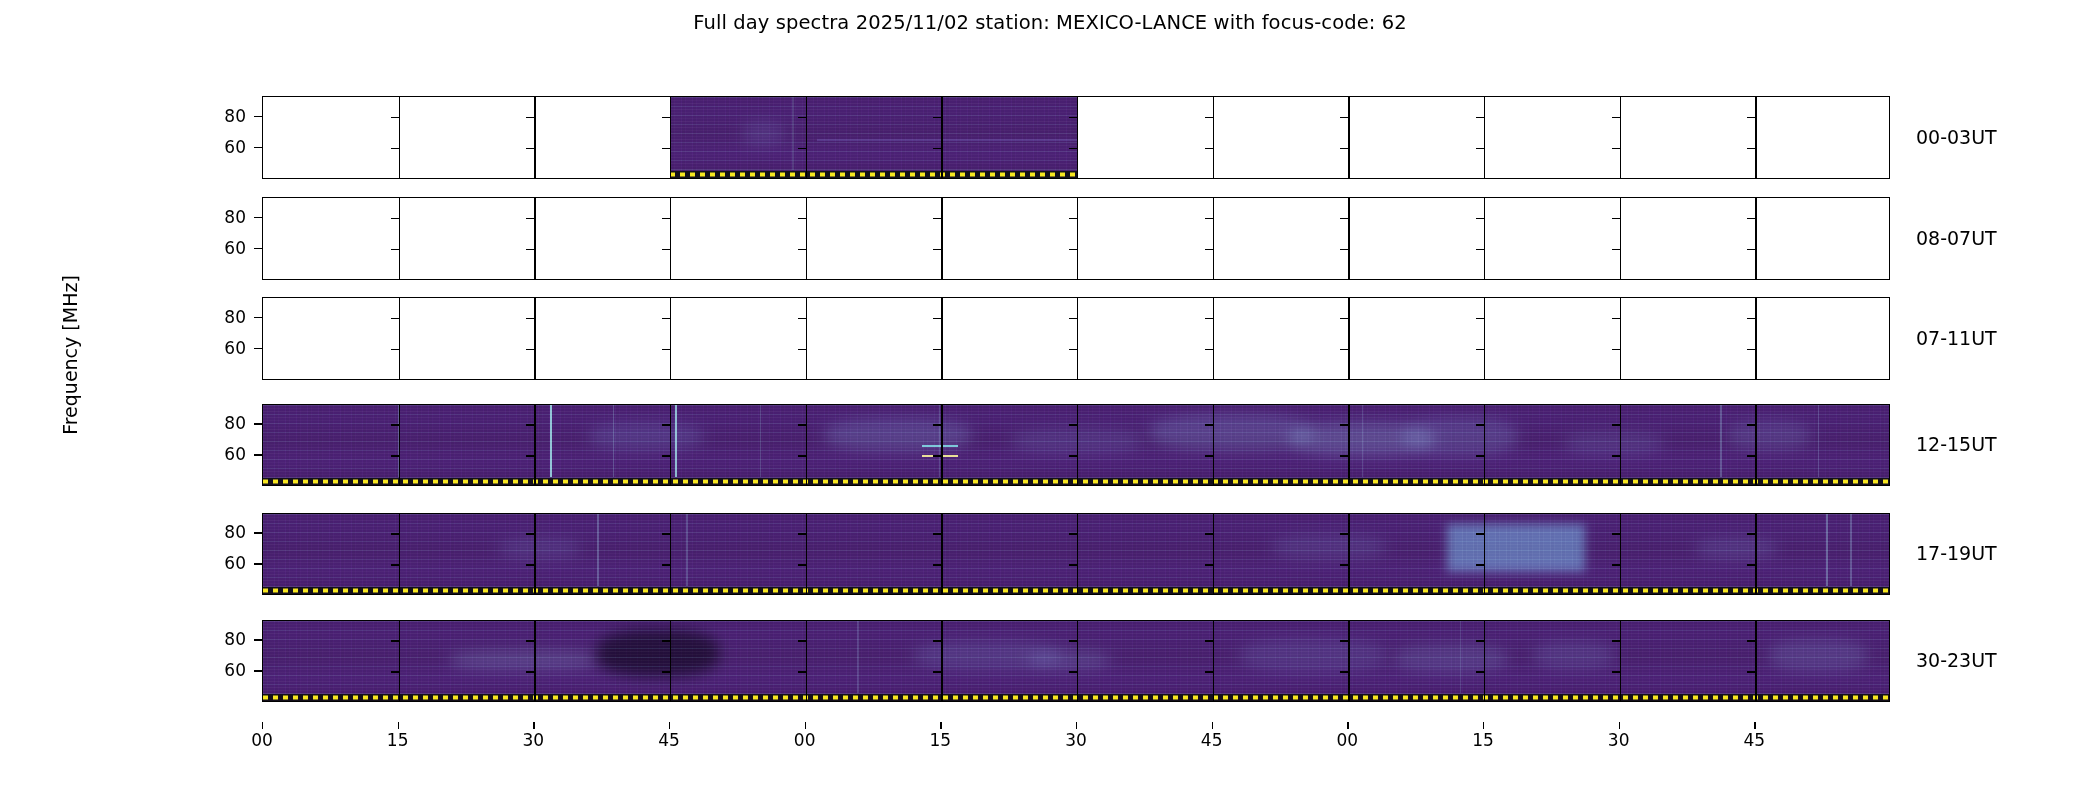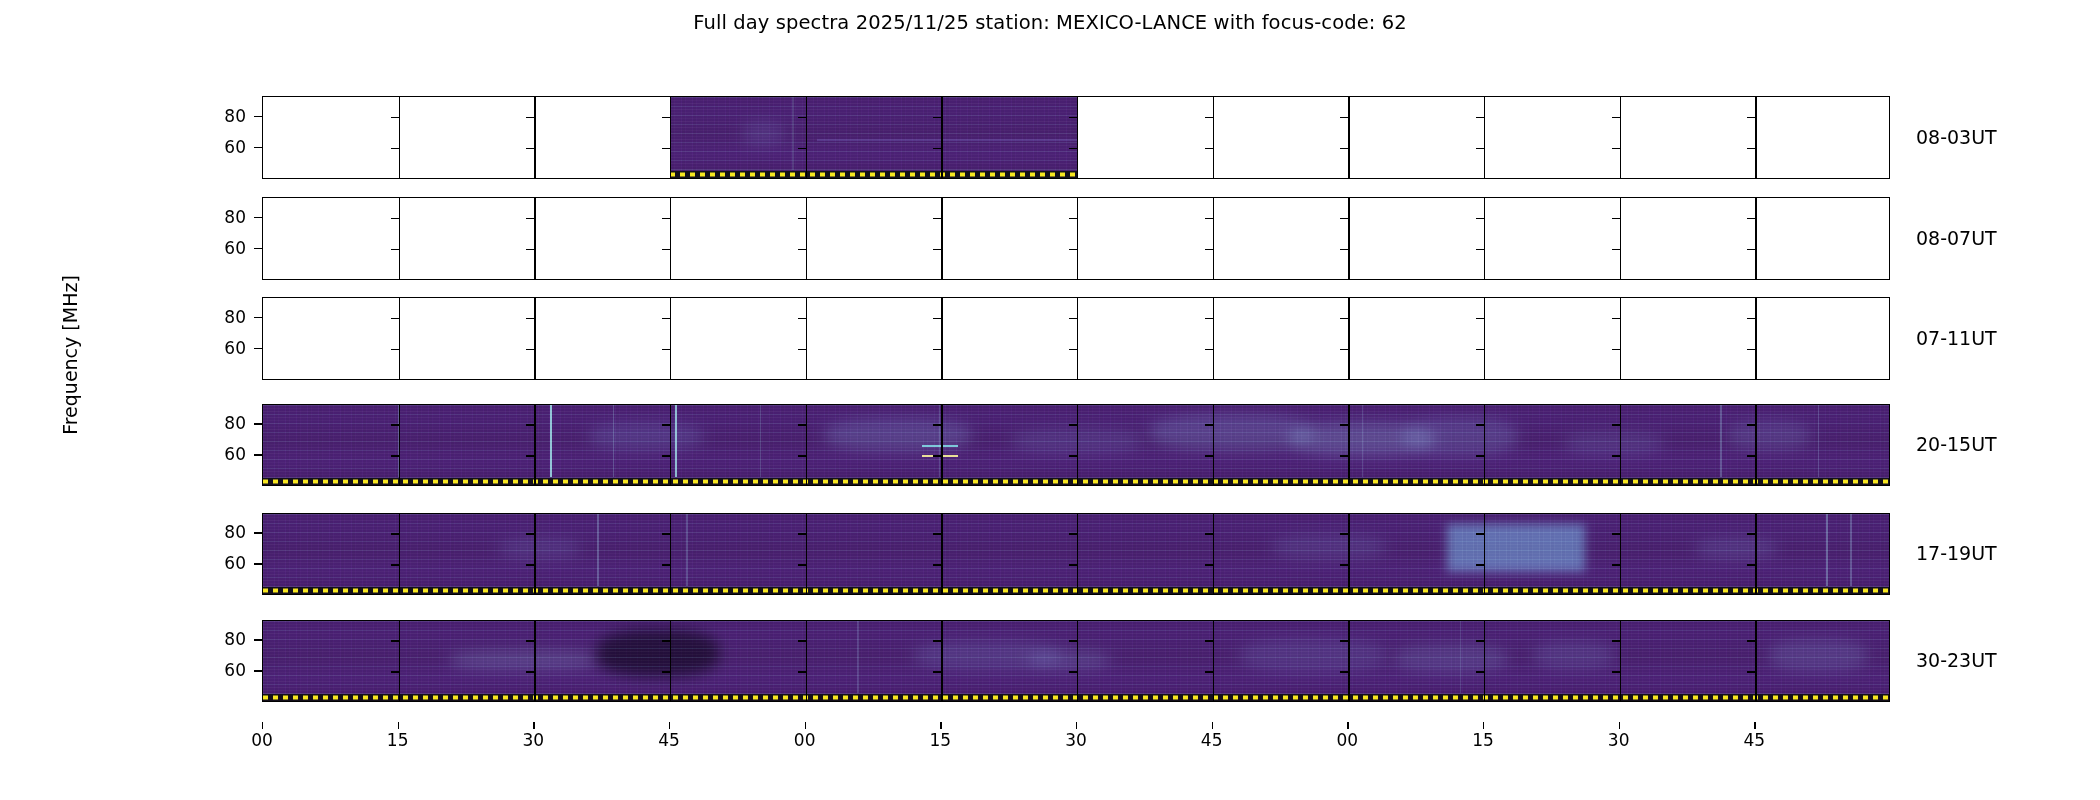--- a/index.html
+++ b/index.html
@@ -82,21 +82,21 @@
   .blob{position:absolute;mix-blend-mode:screen;border-radius:40%;filter:blur(7px);}
   .vstreak{position:absolute;top:0;bottom:8px;mix-blend-mode:screen;filter:blur(.7px);}
   .hline{position:absolute;mix-blend-mode:screen;}
   .block{position:absolute;mix-blend-mode:screen;filter:blur(5px);}
 </style>
 </head>
 <body>
 
 <div id="root">
 
-  <div class="title">Full day spectra 2025/11/25 station: MEXICO-LANCE with focus-code: 62</div>
+  <div class="title">Full day spectra 2025/11/02 station: MEXICO-LANCE with focus-code: 62</div>
   <div class="ylabel">Frequency [MHz]</div>
 
   <div id="panels">
       <div class="panel" style="top: 96px; height: 83px;">
         <div class="spec" style="left: 407px; width: 407px;">
           <div class="base" style="background: linear-gradient(rgb(74, 31, 114) 0%, rgb(75, 33, 117) 18%, rgb(73, 32, 111) 45%, rgb(77, 34, 120) 70%, rgb(71, 29, 108) 100%);"></div>
           <div class="blob" style="left: 18%; top: 30%; width: 10%; height: 30%; background: rgba(70, 110, 170, 0.18);"></div>
           <div class="rowstripe"></div>
           <div class="rowstripe2"></div>
           <div class="colnoise"></div>
@@ -419,21 +419,21 @@
       <div class="xtick" style="left: 1347.33px;"></div>
       <div class="xtlab" style="left: 1317.33px;">00</div>
       <div class="xtick" style="left: 1483px;"></div>
       <div class="xtlab" style="left: 1453px;">15</div>
       <div class="xtick" style="left: 1618.67px;"></div>
       <div class="xtlab" style="left: 1588.67px;">30</div>
       <div class="xtick" style="left: 1754.33px;"></div>
       <div class="xtlab" style="left: 1724.33px;">45</div>
     </div>
   <div id="rowlabels">
-      <div class="rowlab" style="top: 125.5px;">08-03UT</div>
+      <div class="rowlab" style="top: 125.5px;">00-03UT</div>
       <div class="rowlab" style="top: 226.5px;">08-07UT</div>
       <div class="rowlab" style="top: 326.5px;">07-11UT</div>
-      <div class="rowlab" style="top: 433px;">20-15UT</div>
+      <div class="rowlab" style="top: 433px;">12-15UT</div>
       <div class="rowlab" style="top: 542px;">17-19UT</div>
       <div class="rowlab" style="top: 649px;">30-23UT</div>
     </div>
 
 </div>
 
 </body></html>

